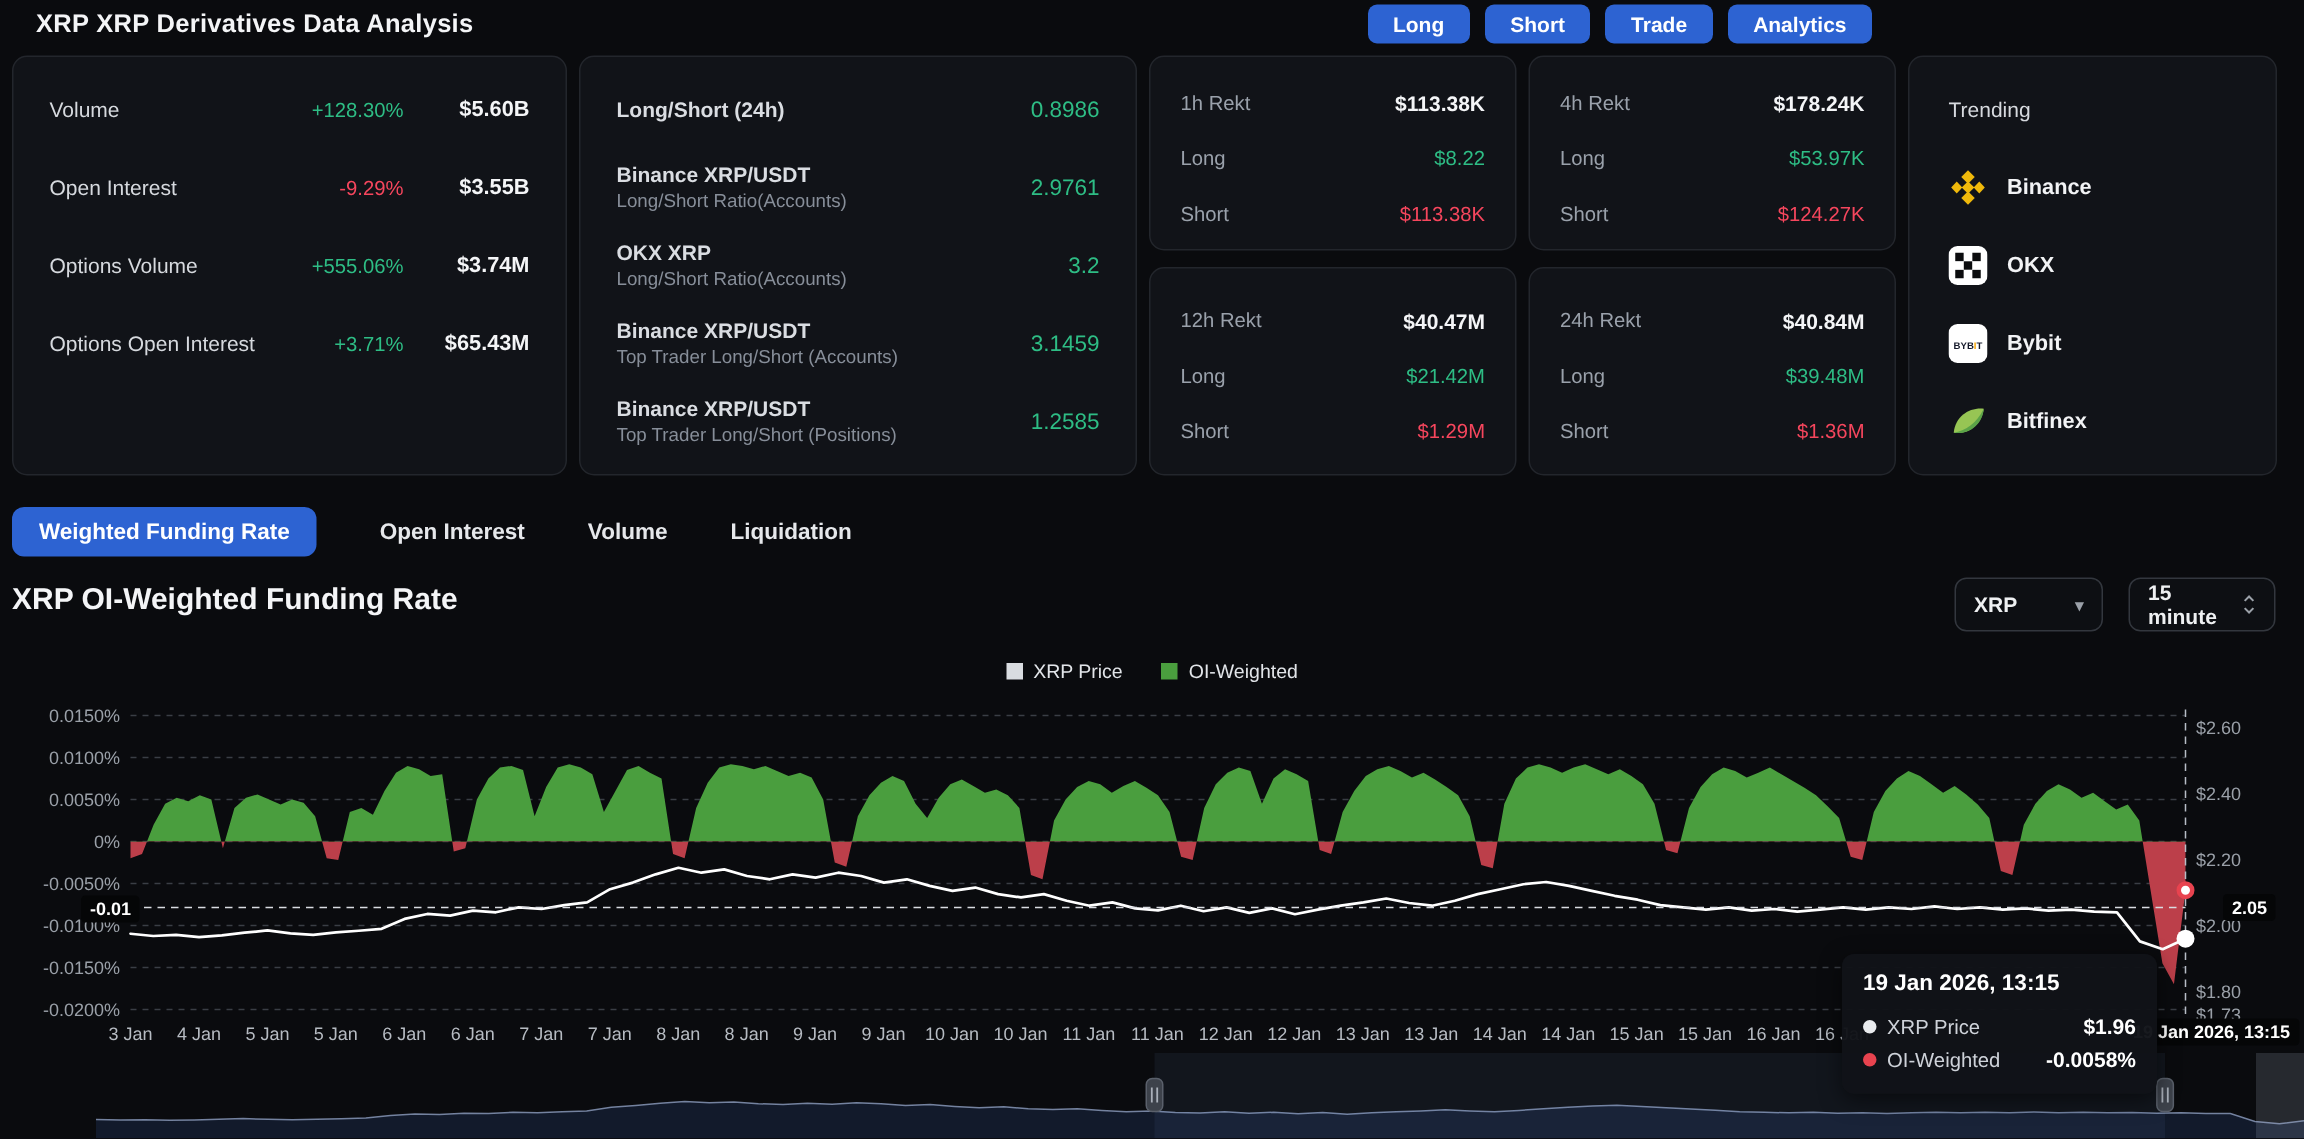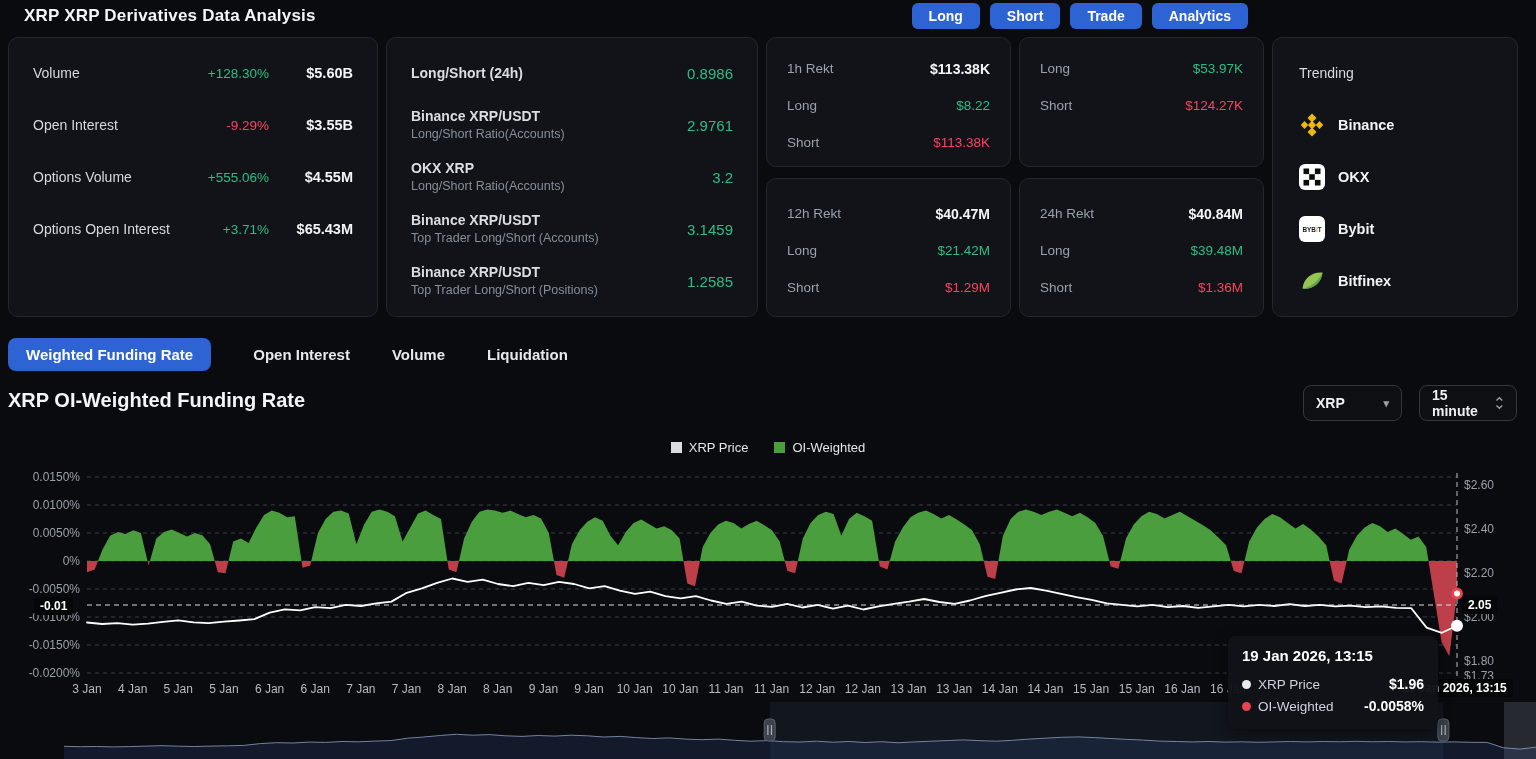--- a/index.html
+++ b/index.html
@@ -66,21 +66,21 @@
   .legend-item{display:flex;align-items:center;gap:7px;font-size:13px;color:#e2e5e9;cursor:pointer;}
   .swatch{width:11px;height:11px;display:inline-block;}
   .swatch-price{background:#d9dce0;}
   .swatch-oi{background:#4a9e3e;}
 
   
   #chart-svg{position:absolute;left:0;top:465px;z-index:10;}
   #nav-svg{position:absolute;left:0;top:702px;z-index:10;}
 
   .axis-badge{position:absolute;z-index:20;background:#050607;color:#fff;font-weight:700;
-    font-size:12px;padding:2px 6px;border-radius:3px;line-height:14px;}
+    font-size:12px;padding:2px 6px;border-radius:3px;line-height:14px;margin-left:20px;}
   #badge-left{left:34px;top:597px;}
   #badge-right{left:1462px;top:596px;}
   #badge-bottom{left:1396px;top:679px;z-index:15;white-space:nowrap;}
 
   .tooltip{position:absolute;left:1228px;top:636px;width:210px;z-index:30;
     background:rgba(17,19,24,.97);border-radius:8px;padding:11px 14px 12px 14px;
     box-shadow:0 4px 14px rgba(0,0,0,.5);}
   .tooltip-title{font-size:15px;font-weight:700;color:#fff;margin-bottom:9px;}
   .tooltip-row{display:flex;align-items:center;gap:7px;height:22px;font-size:13.5px;color:#ced2d9;}
   .tooltip-row .tt-val{margin-left:auto;font-weight:700;font-size:14px;color:#fff;}
@@ -107,21 +107,21 @@
     <span class="stat-val">$5.60B</span>
   </div>
   <div class="stat-row">
     <span class="stat-label">Open Interest</span>
     <span class="stat-chg down">-9.29%</span>
     <span class="stat-val">$3.55B</span>
   </div>
   <div class="stat-row">
     <span class="stat-label">Options Volume</span>
     <span class="stat-chg up">+555.06%</span>
-    <span class="stat-val">$4.55M</span>
+    <span class="stat-val">$3.74M</span>
   </div>
   <div class="stat-row">
     <span class="stat-label">Options Open Interest</span>
     <span class="stat-chg up">+3.71%</span>
     <span class="stat-val">$65.43M</span>
   </div>
 </div>
 
 <div class="card" id="card-ratios">
   <div class="ratio-row">
@@ -168,20 +168,24 @@
   <div class="rekt-row">
       <span class="rekt-label">Long</span>
       <span class="rekt-long">$8.22</span>
     </div>
   <div class="rekt-row">
       <span class="rekt-label">Short</span>
       <span class="rekt-short">$113.38K</span>
     </div>
 </div>
 <div class="card" id="card-rekt-4h">
+  <div class="rekt-row">
+      <span class="rekt-label">4h Rekt</span>
+      <span class="rekt-total">$178.24K</span>
+    </div>
   <div class="rekt-row">
       <span class="rekt-label">Long</span>
       <span class="rekt-long">$53.97K</span>
     </div>
   <div class="rekt-row">
       <span class="rekt-label">Short</span>
       <span class="rekt-short">$124.27K</span>
     </div>
 </div>
 <div class="card" id="card-rekt-12h">

